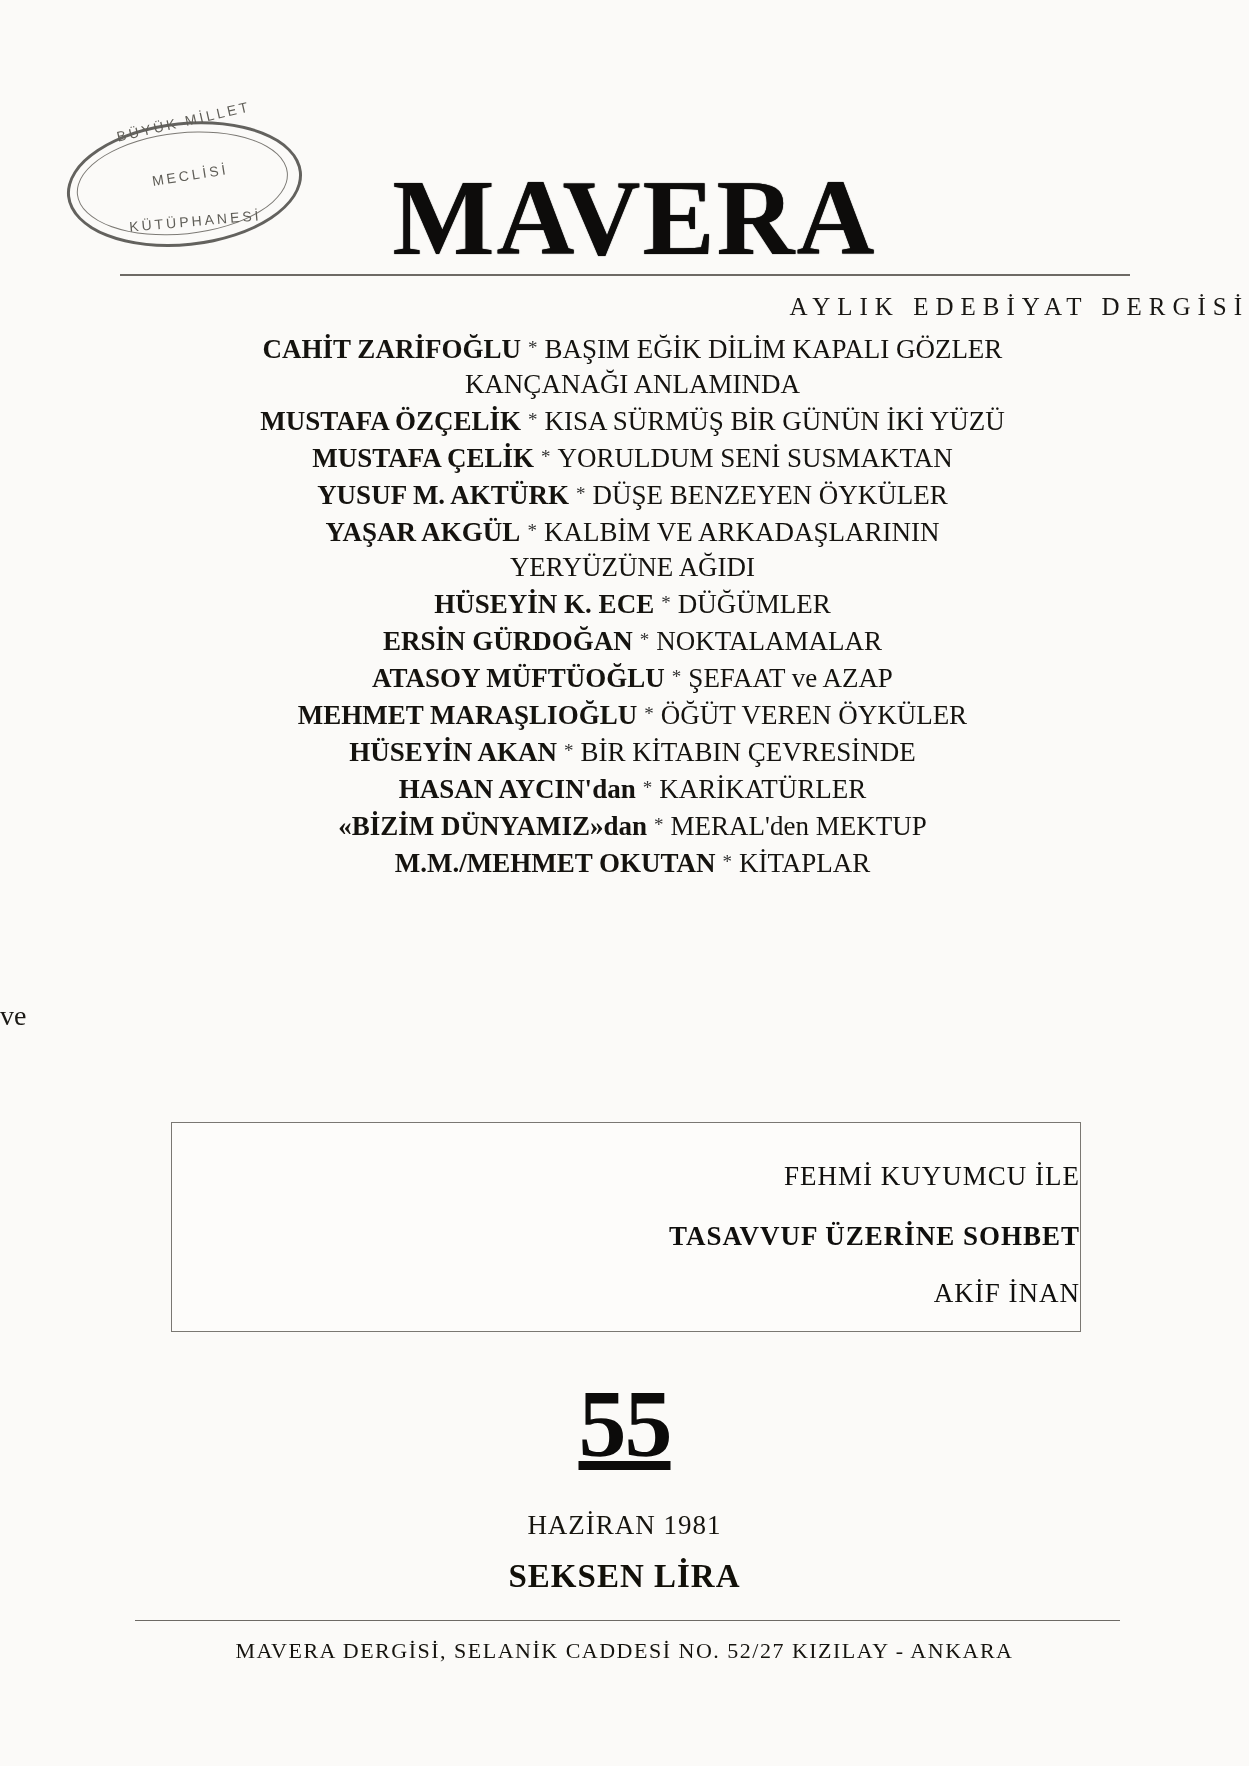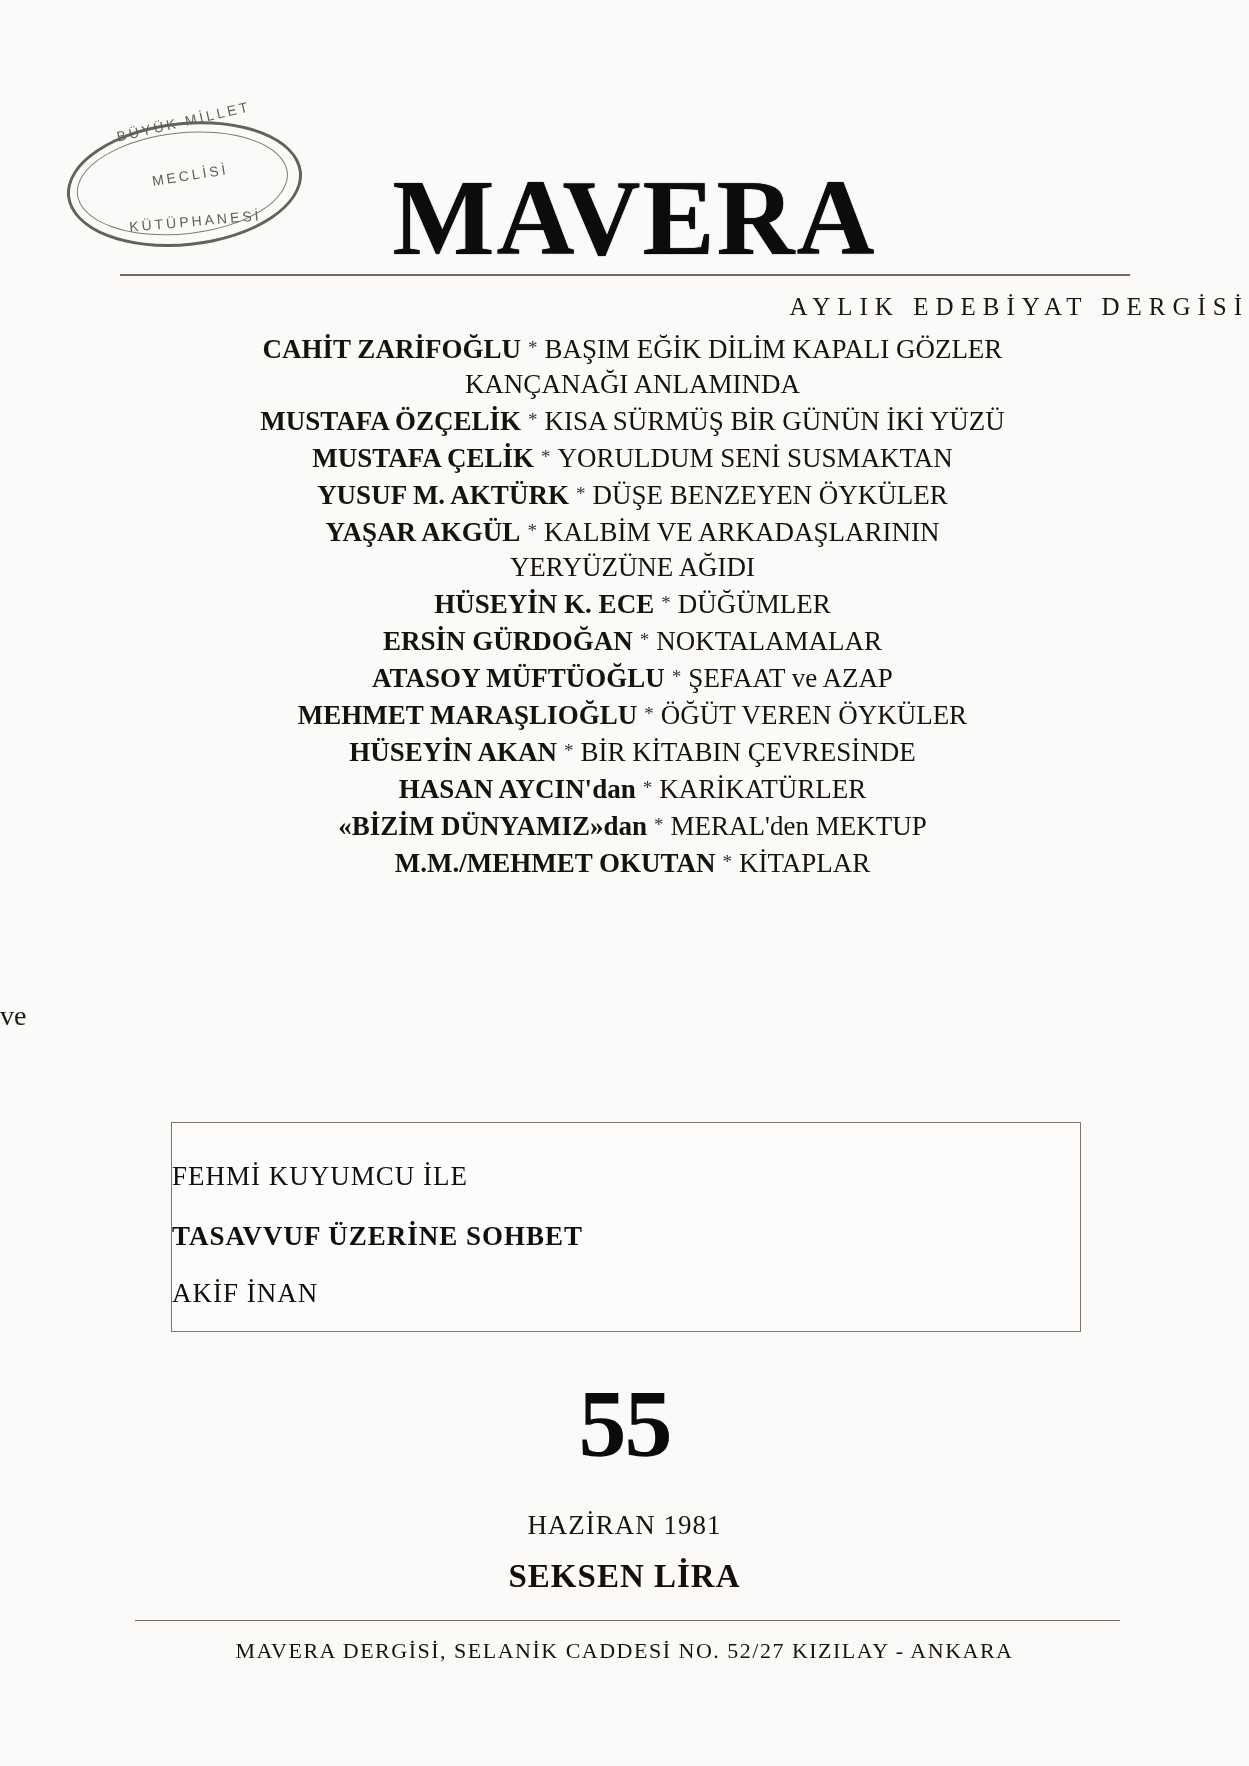--- a/index.html
+++ b/index.html
@@ -155,39 +155,40 @@
     left: 171px;
     width: 910px;
     height: 210px;
     border: 1px solid #7a7772;
     box-sizing: border-box;
     background: #fdfcfa;
   }
   .feature .f-line {
     position: absolute;
     width: 100%;
-    text-align: left;
+    text-align: right;
     white-space: nowrap;
   }
   .feature .f1 { top: 38px; font-size: 27px; letter-spacing: 1px; }
   .feature .f2 { top: 98px; font-size: 27px; font-weight: 700; letter-spacing: 1px; }
   .feature .f3 { top: 155px; font-size: 27px; letter-spacing: 1px; }
 
   
   .issue-no {
     position: absolute;
     top: 1376px;
     left: 0;
     width: 100%;
     text-align: center;
     font-size: 96px;
     font-weight: 700;
     line-height: 1;
     letter-spacing: -2px;
     color: #0c0b0a;
+    text-decoration: underline;
   }
   .issue-date {
     position: absolute;
     top: 1510px;
     left: 0;
     width: 100%;
     text-align: center;
     font-size: 27px;
     letter-spacing: 1px;
     color: #17150f;

